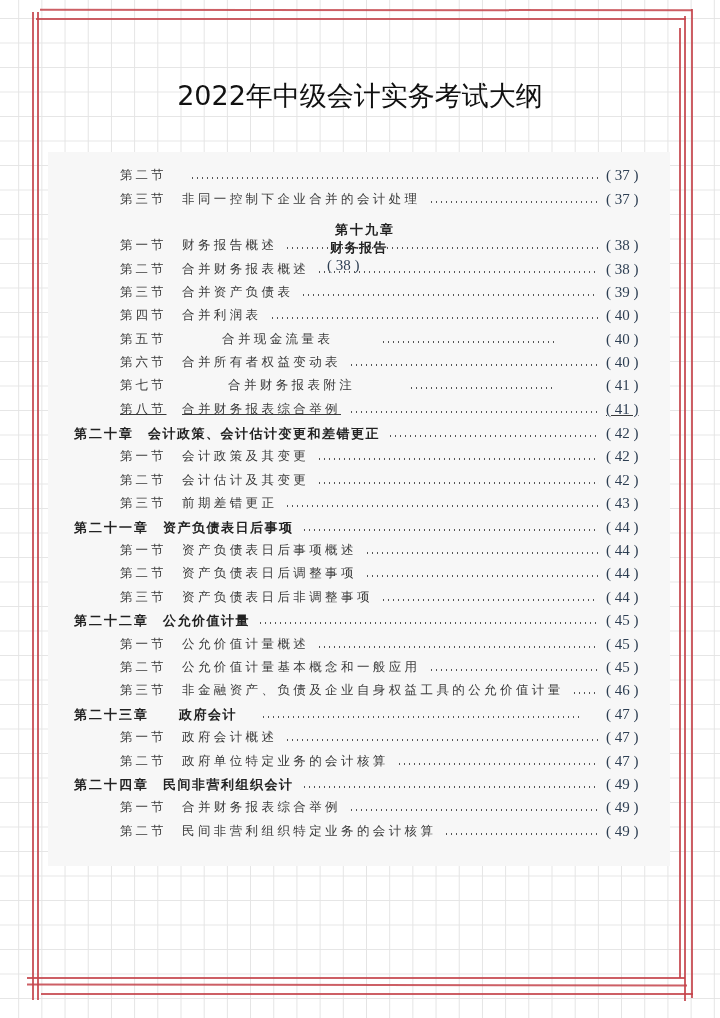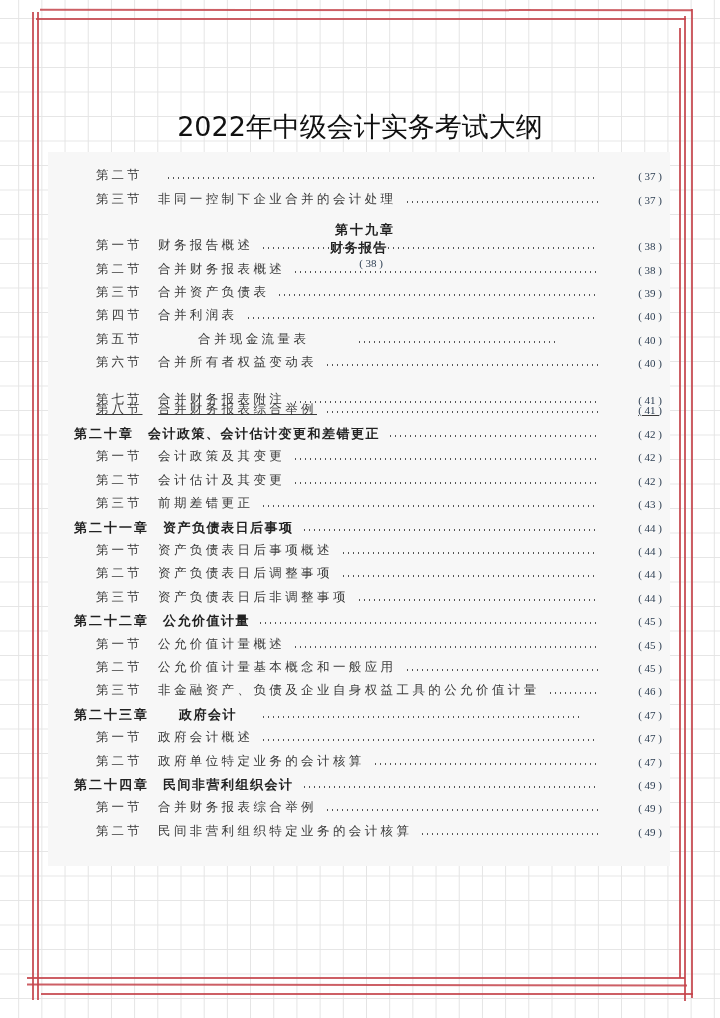--- a/index.html
+++ b/index.html
@@ -10,46 +10,46 @@
       linear-gradient(to right, #e4e4e4 1px, transparent 1px),
       linear-gradient(to bottom, #e6e6e6 1px, transparent 1px);
     background-size:23.2px 100%, 100% 24.5px;
     background-position:-5px 0, 0 18px;
     font-family:"DejaVu Serif", "Liberation Serif", serif;
   }
   .frame-line { position:absolute; background:#c4434a; opacity:0.85; }
   .title {
     position:absolute; left:0; right:0; top:78px; text-align:center;
     font-family:"DejaVu Sans", "Liberation Sans", sans-serif;
-    font-size:27px; color:#111; letter-spacing:0px;margin-top:31px;
+    font-size:27px; color:#111; letter-spacing:0px;
   }
   .panel {
     position:absolute; left:48px; top:152px; width:622px; height:714px;
     background:#f7f7f7;
   }
   .toc-row {
     position:absolute; left:0; width:622px; height:23px;
     display:flex; align-items:center; font-size:12.5px; color:#3a3a3a;
     white-space:nowrap;
   }
   .toc-row.chapter { font-weight:bold; color:#222; font-size:13px;
     font-family:"DejaVu Sans", "Liberation Sans", sans-serif; }
   .num { display:inline-block; }
-  .toc-row.section .num { margin-left:48px; width:62px; letter-spacing:3px; }
+  .toc-row.section .num { margin-left:72px; width:62px; letter-spacing:3px; }
   .toc-row.chapter .num { margin-left:26px; letter-spacing:2px; margin-right:14px; }
   .toc-row.section .label { letter-spacing:3.4px; }
   .toc-row.chapter .label { letter-spacing:1.5px; }
   .leader {
     flex:1; margin:0 8px 0 8px; height:2px; position:relative; top:2px;
     background-image:radial-gradient(circle, #555 0.9px, transparent 1.1px);
     background-size:5px 2px; background-repeat:repeat-x;
   }
   .page {
-    width:56px; text-align:right; font-family:"Liberation Serif", "DejaVu Serif", serif;
-    font-size:11px; color:#2d3e52; font-weight:normal; margin-right:8px;
+    width:56px; text-align:left; font-family:"Liberation Serif", "DejaVu Serif", serif;
+    font-size:15px; color:#2d3e52; font-weight:normal; margin-right:8px;
   }
 </style>
 </head>
 <body>
 
 <div>
 
   <div class="frame-line" style="left:40px;top:9px;width:652px;height:2px;transform:rotate(0.05deg);"></div>
   <div class="frame-line" style="left:36px;top:18px;width:650px;height:2px;"></div>
 
@@ -114,21 +114,21 @@
       <span class="label">合并现金流量表</span>
       <span class="leader"></span>
       <span class="page">( 40 )</span>
     </div>
     <div class="toc-row section" style="top: 199px;">
       <span class="num">第六节</span>
       <span class="label">合并所有者权益变动表</span>
       <span class="leader"></span>
       <span class="page">( 40 )</span>
     </div>
-    <div class="toc-row section" style="top: 236px;">
+    <div class="toc-row section" style="top: 222px; gap: 46px;">
       <span class="num">第七节</span>
       <span class="label">合并财务报表附注</span>
       <span class="leader"></span>
       <span class="page">( 41 )</span>
     </div>
     <div class="toc-row section" style="top: 246px; text-decoration: underline;">
       <span class="num">第八节</span>
       <span class="label">合并财务报表综合举例</span>
       <span class="leader"></span>
       <span class="page">( 41 )</span>

